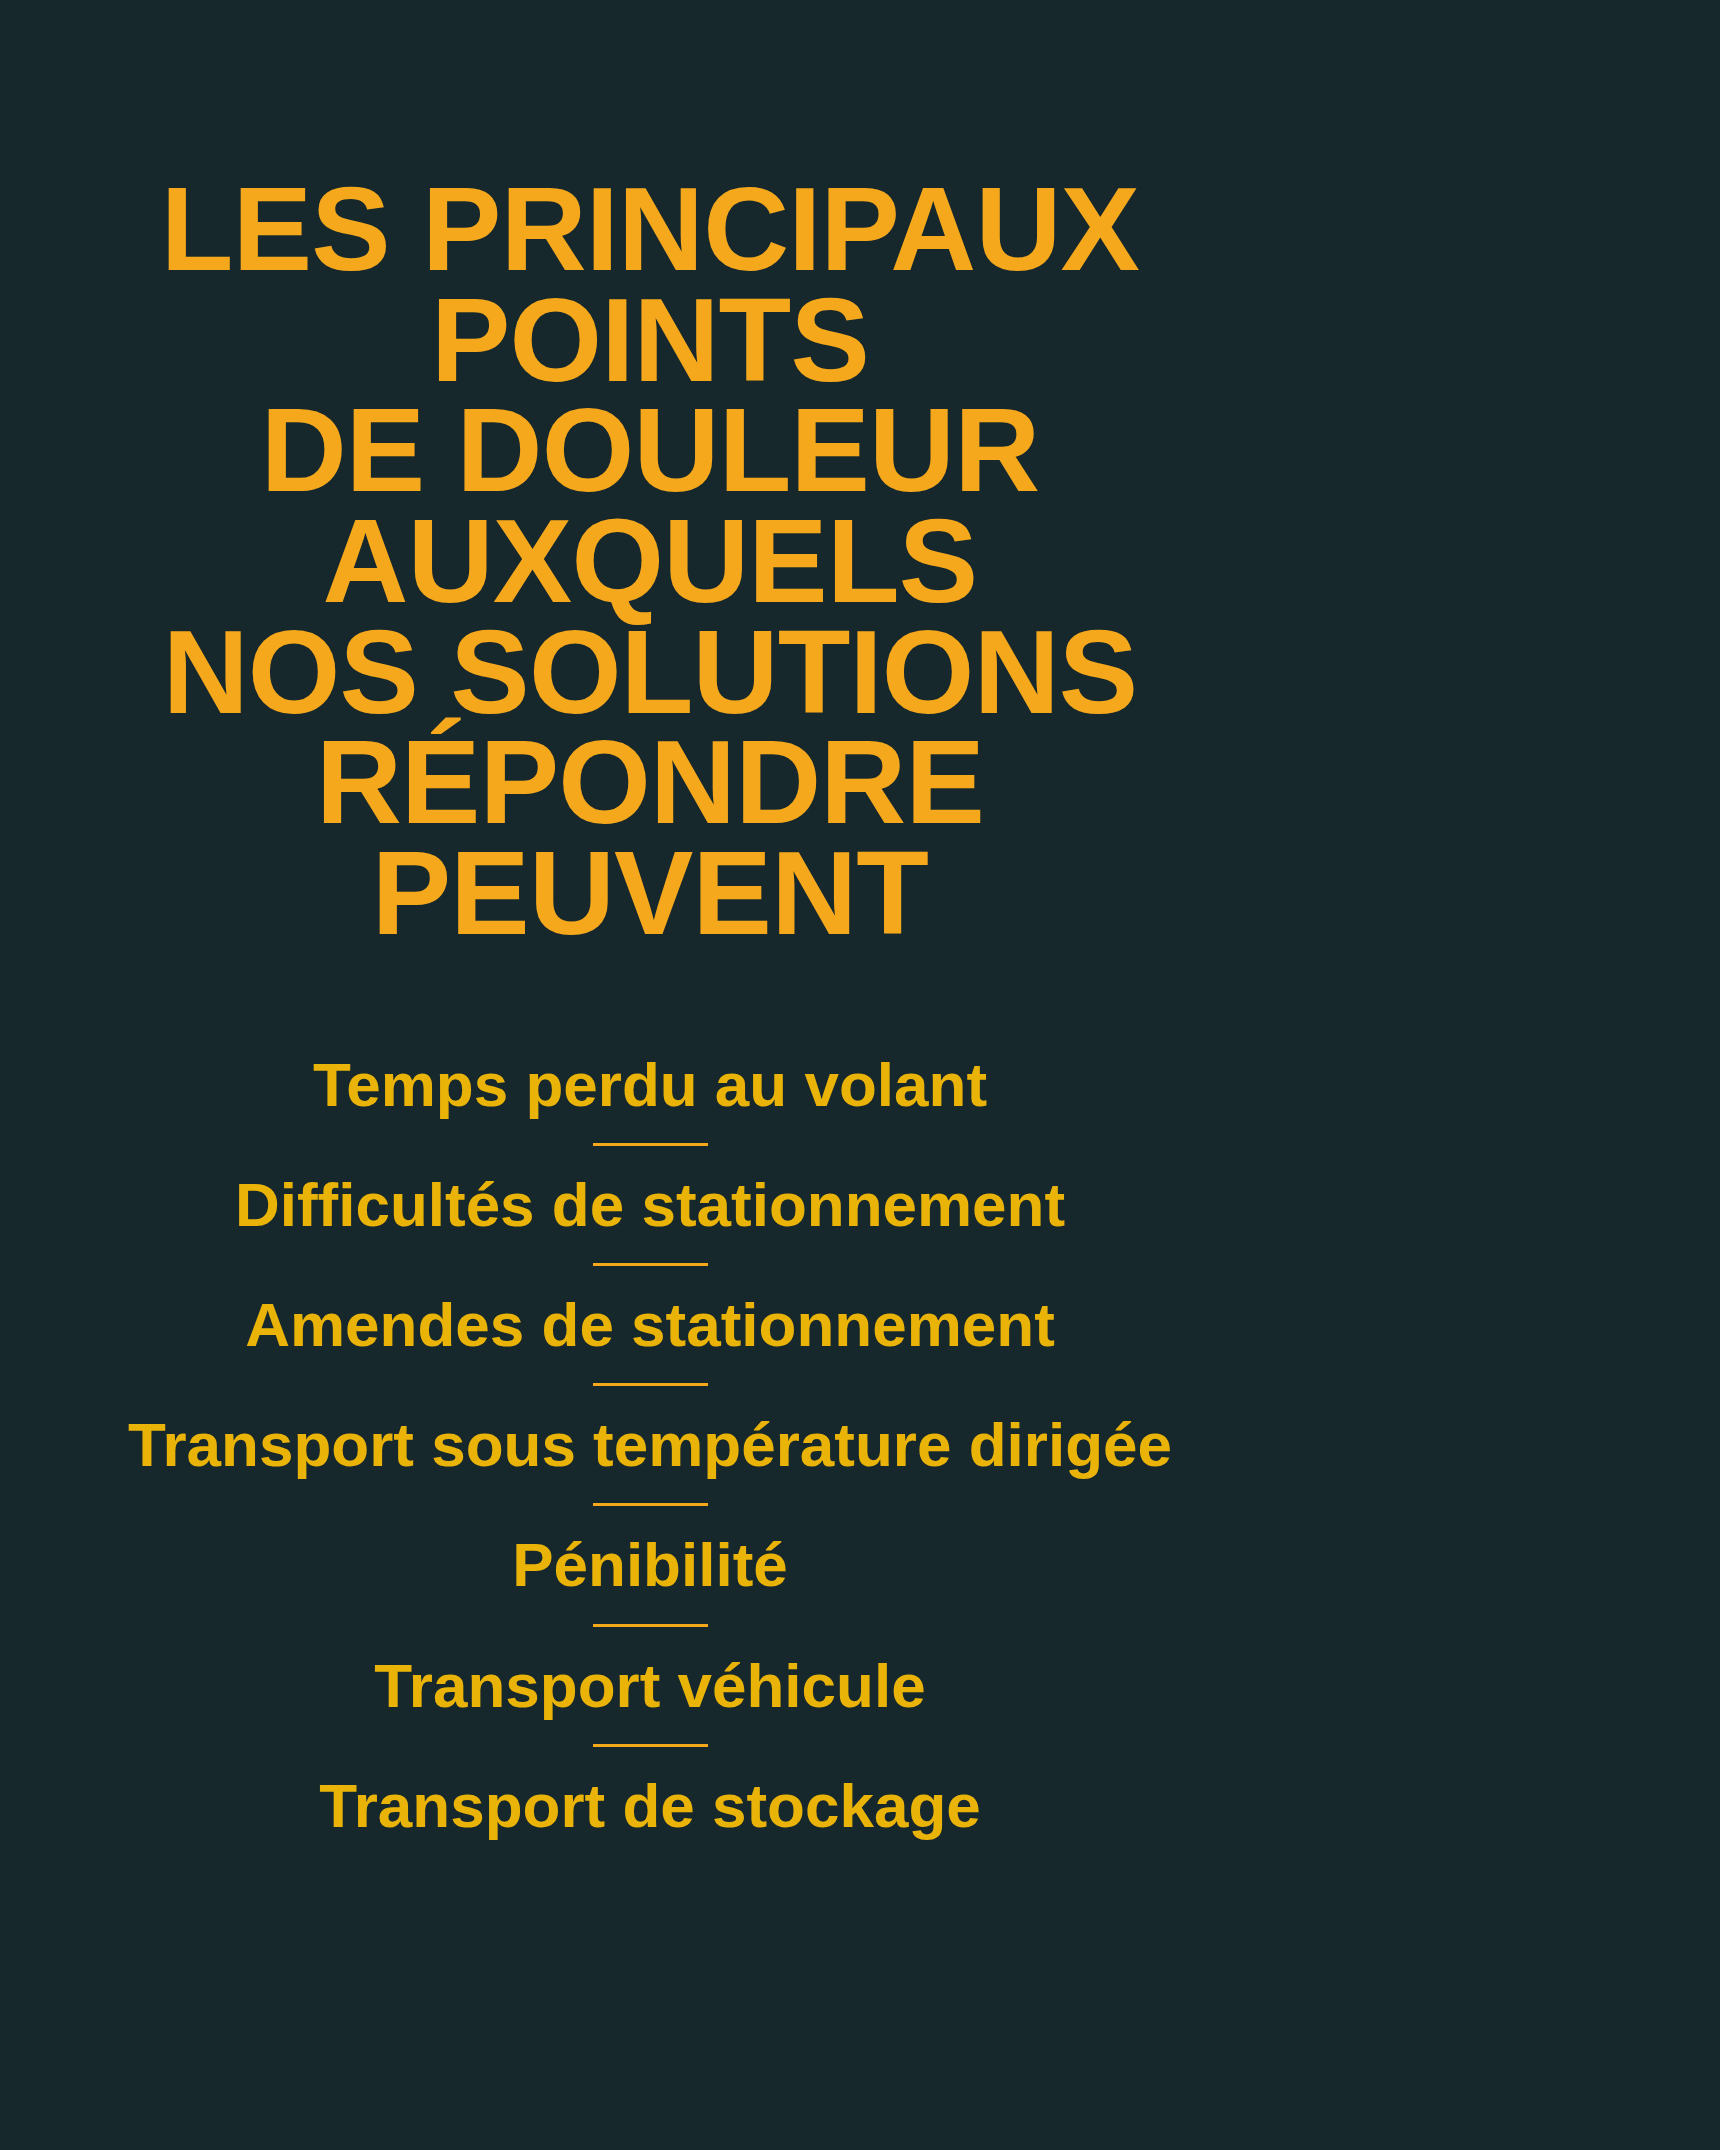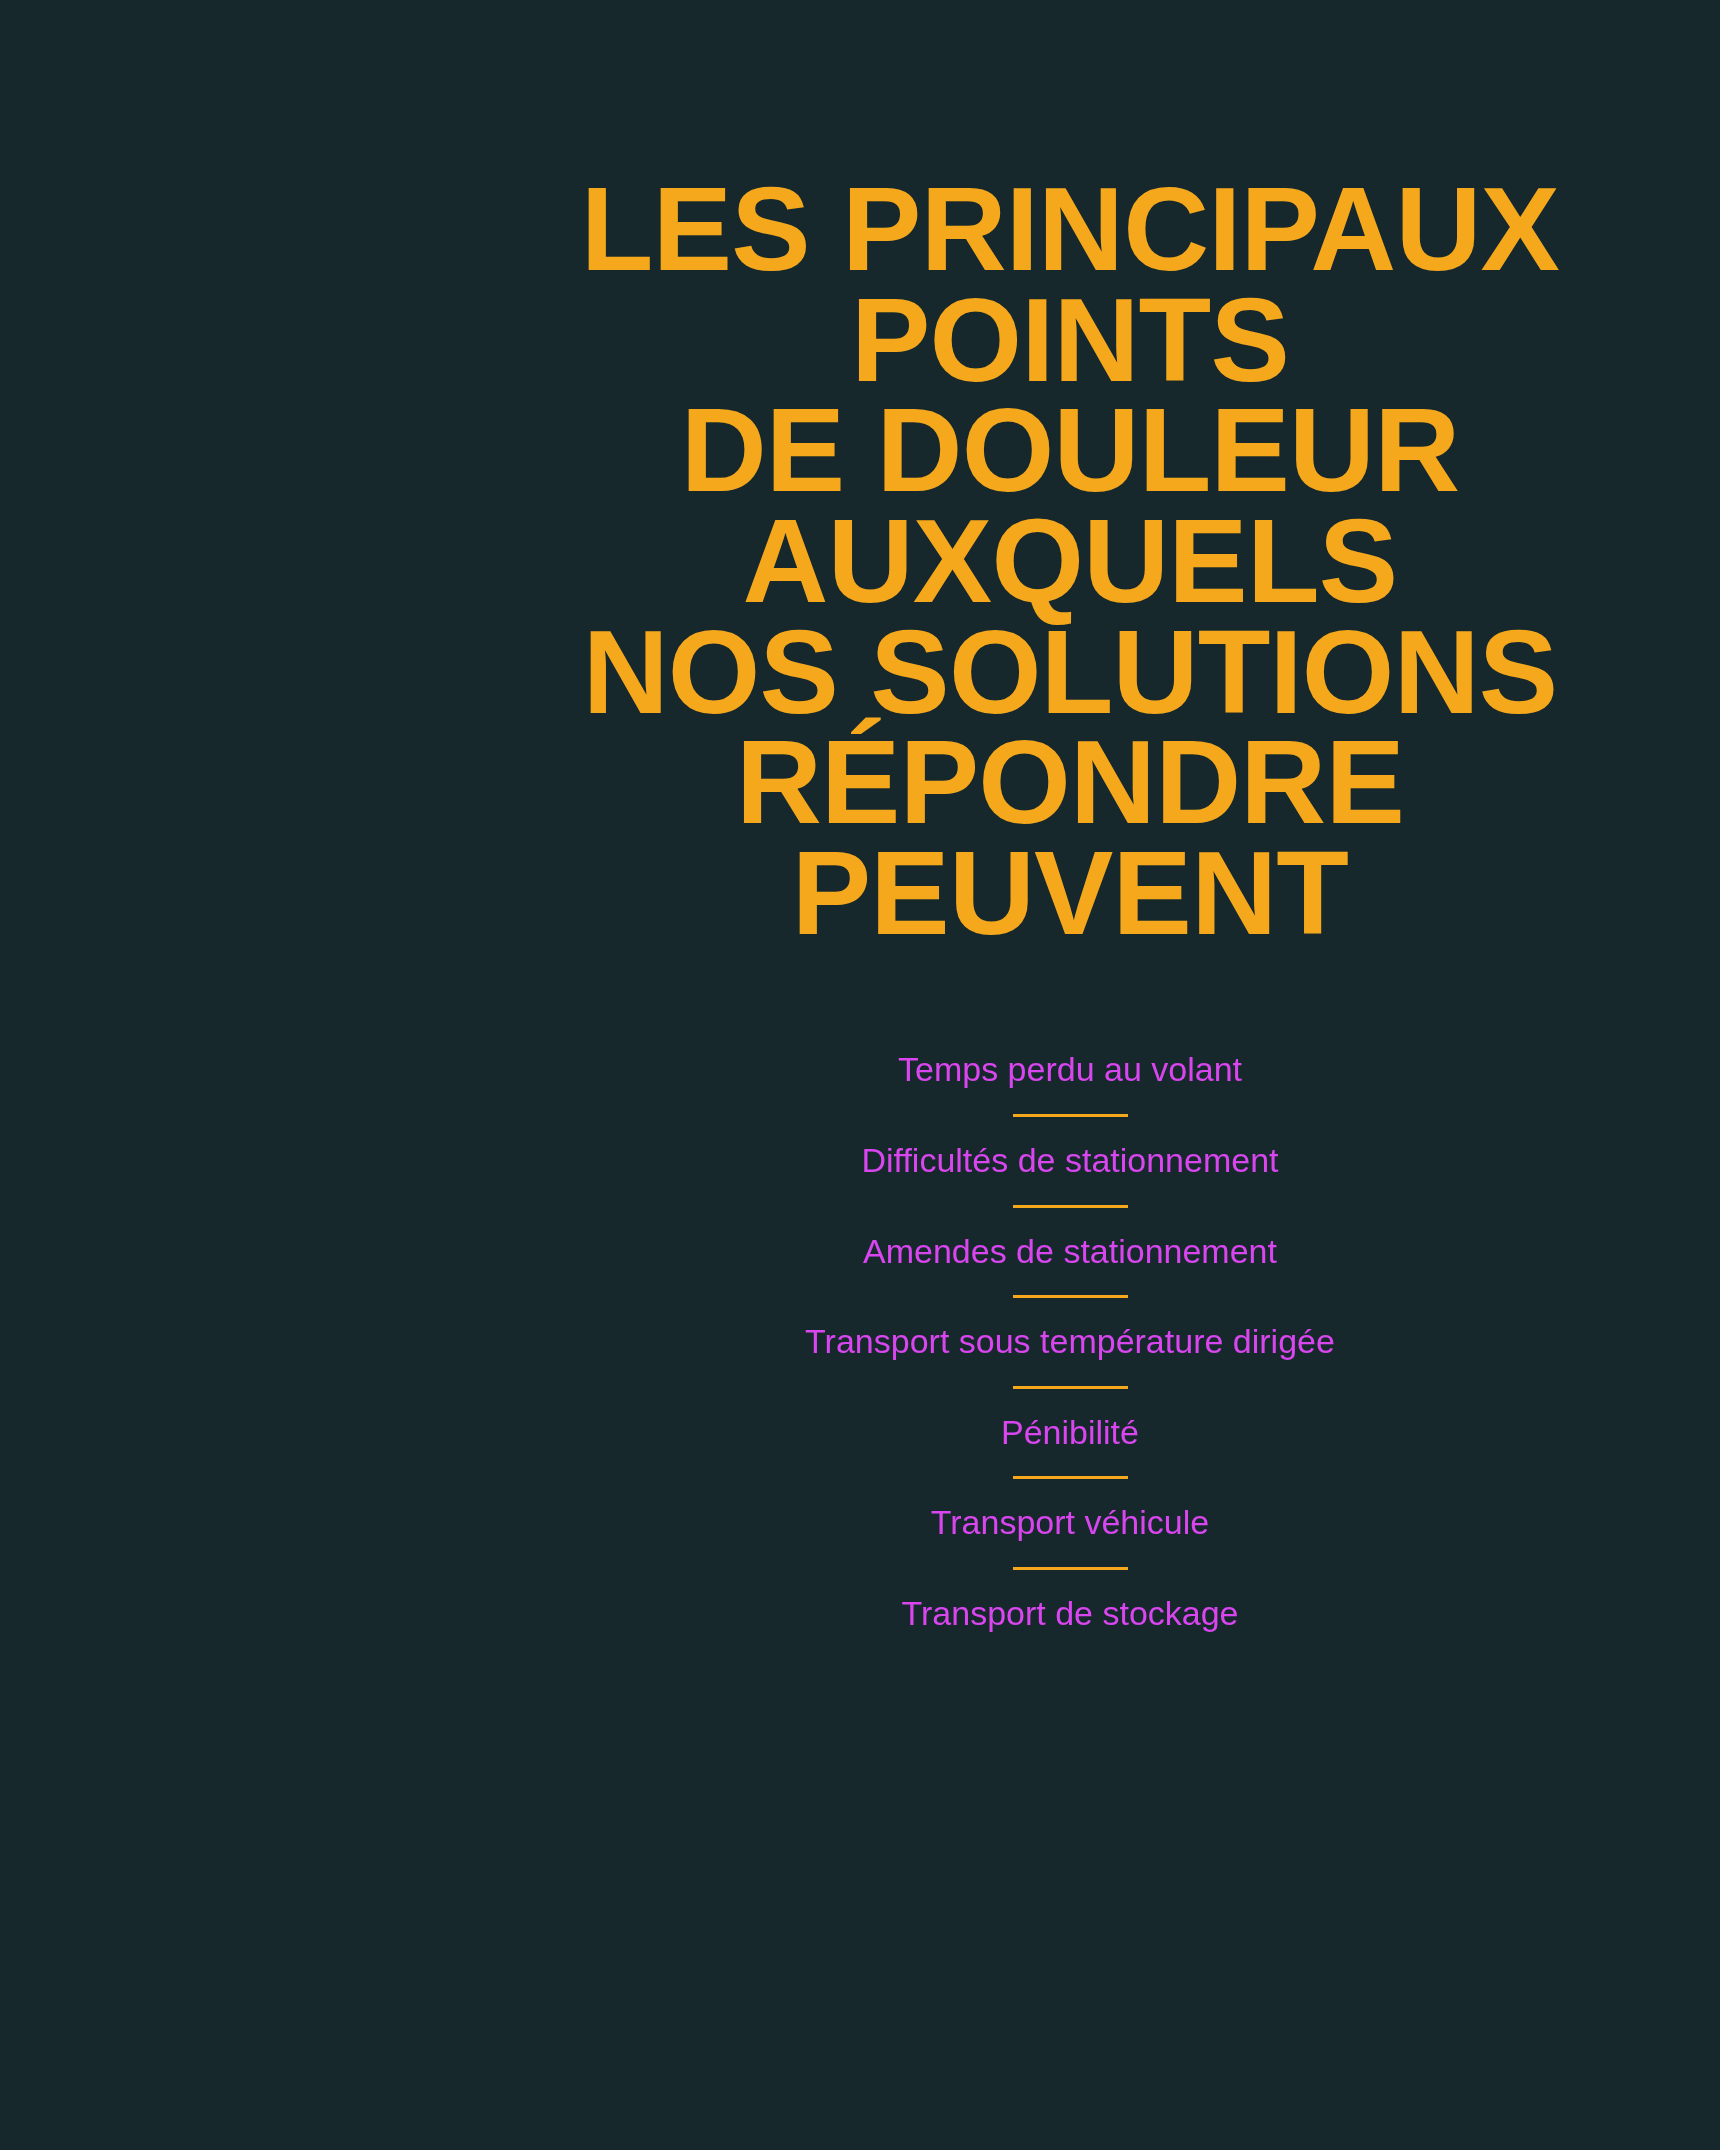--- a/index.html
+++ b/index.html
@@ -14,21 +14,21 @@
     overflow: hidden;
   }
   .slide {
     position: relative;
     width: 1720px;
     height: 2151px;
     background: #17282d;
     box-sizing: border-box;
     display: flex;
     flex-direction: column;
-    align-items: flex-end;
+    align-items: flex-start;
   }
 
   
   .title-block {
     margin-top: 174px;
     width: 1300px;
     text-align: center;
     color: #f5a81c;
     font-weight: 800;
     font-size: 119px;
@@ -43,23 +43,23 @@
 
   
   .list-block {
     margin-top: 99px;
     width: 1300px;
     display: flex;
     flex-direction: column;
     align-items: center;
   }
   .list-item {
-    color: #d946ef;
-    font-weight: 400;
-    font-size: 34px;
+    color: #eab308;
+    font-weight: 700;
+    font-size: 62px;
     line-height: 1.05;
     text-align: center;
     white-space: nowrap;
     padding: 4.6px 0;
   }
   .separator {
     width: 115px;
     height: 0;
     border-top: 3.8px solid #f5a81c;
     margin: 21.4px 0;

